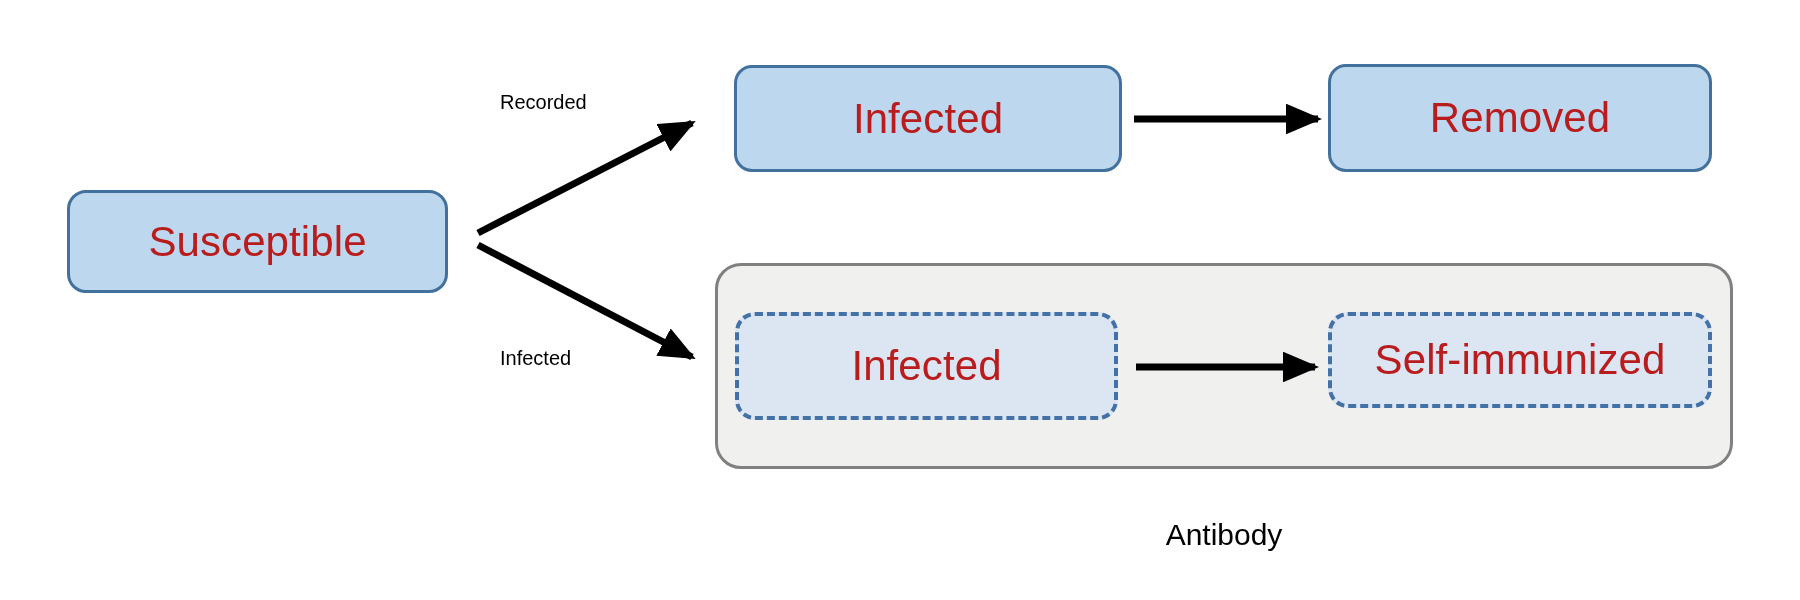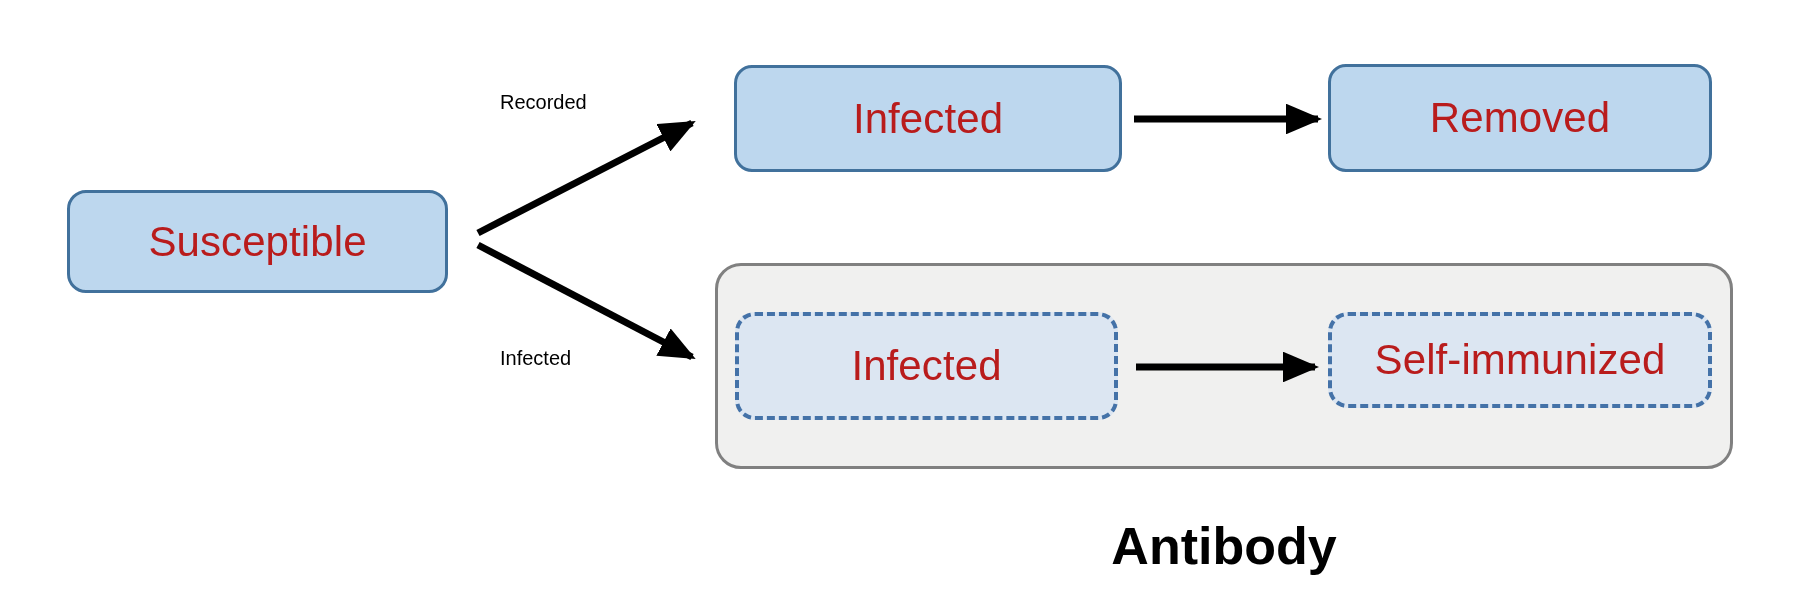--- a/index.html
+++ b/index.html
@@ -62,22 +62,22 @@
     position: absolute;
     color: #000000;
     font-size: 20px;
     font-weight: 400;
     line-height: 1;
     white-space: nowrap;
   }
   .caption {
     position: absolute;
     color: #000000;
-    font-size: 52px;
-    font-weight: 700;
+    font-size: 30px;
+    font-weight: 400;
     line-height: 1;
     white-space: nowrap;
     text-align: center;
   }
 </style>
 </head>
 <body>
 
 <div id="stage">
 

